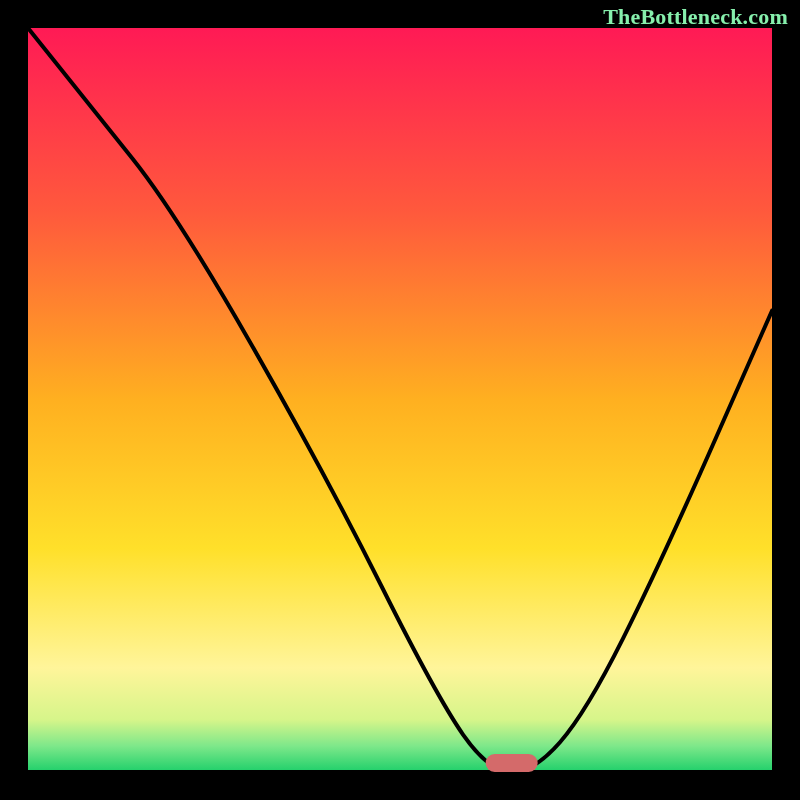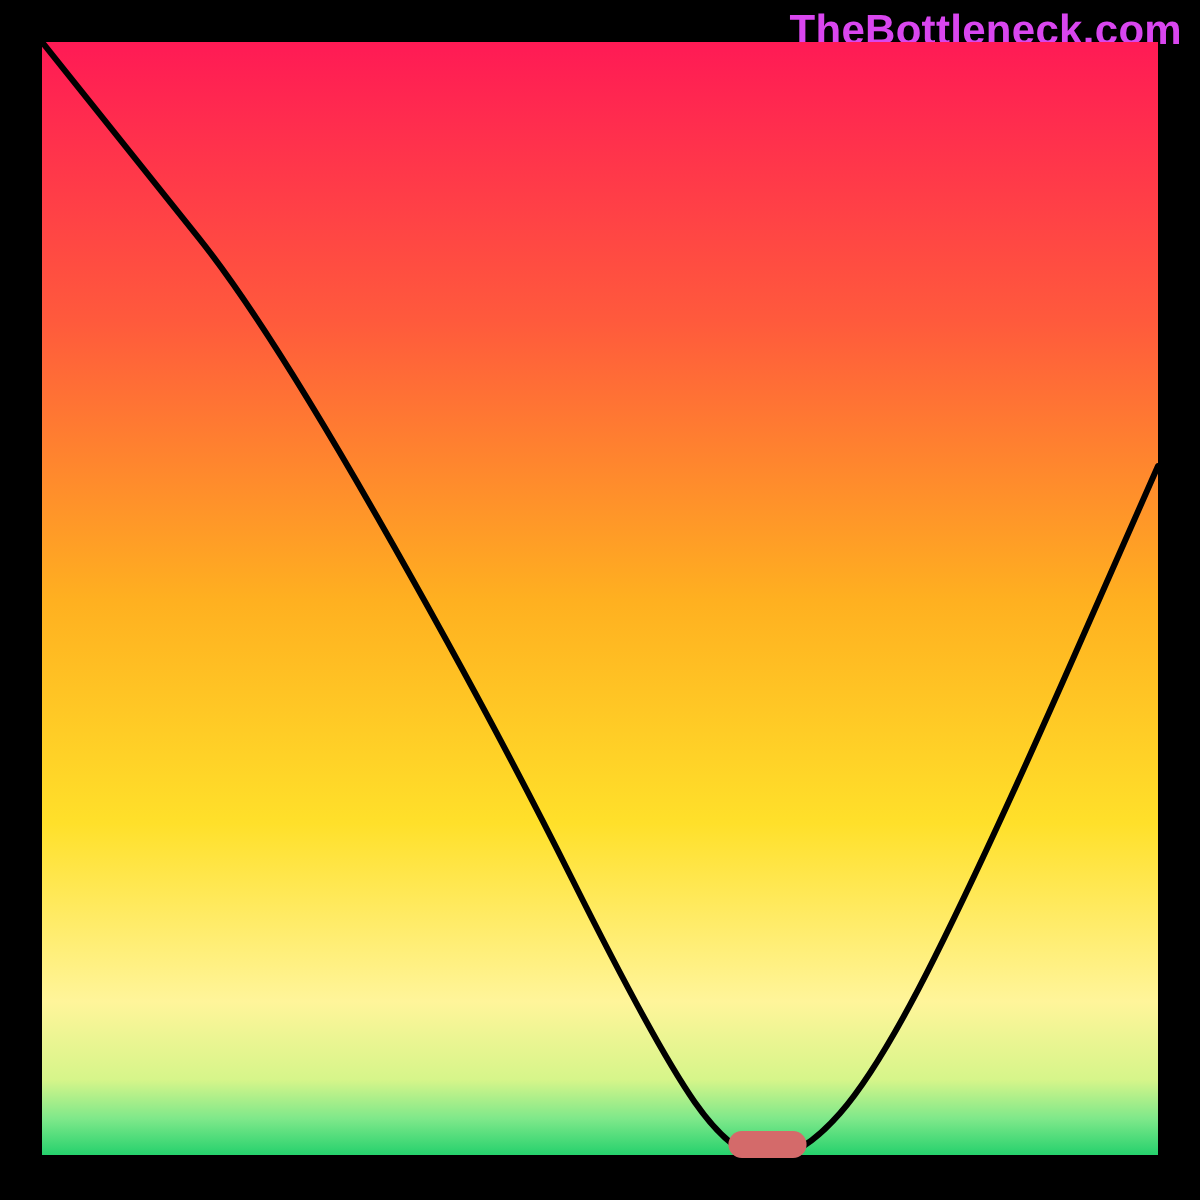--- a/index.html
+++ b/index.html
@@ -13,24 +13,24 @@
   .frame {
     position: relative;
     width: 800px;
     height: 800px;
     background: #000;
   }
   .watermark {
     position: absolute;
     top: 4px;
     right: 12px;
-    font-family: Liberation Sans, sans-serif;
-    font-size: 28px;
+    font-family: Liberation Serif, serif;
+    font-size: 22px;
     font-weight: 600;
-    color: #d946ef;
+    color: #86efac;
     letter-spacing: 0.2px;
   }
   svg {
     position: absolute;
     top: 28px;
     left: 28px;
     width: 744px;
     height: 744px;
     display: block;
   }

